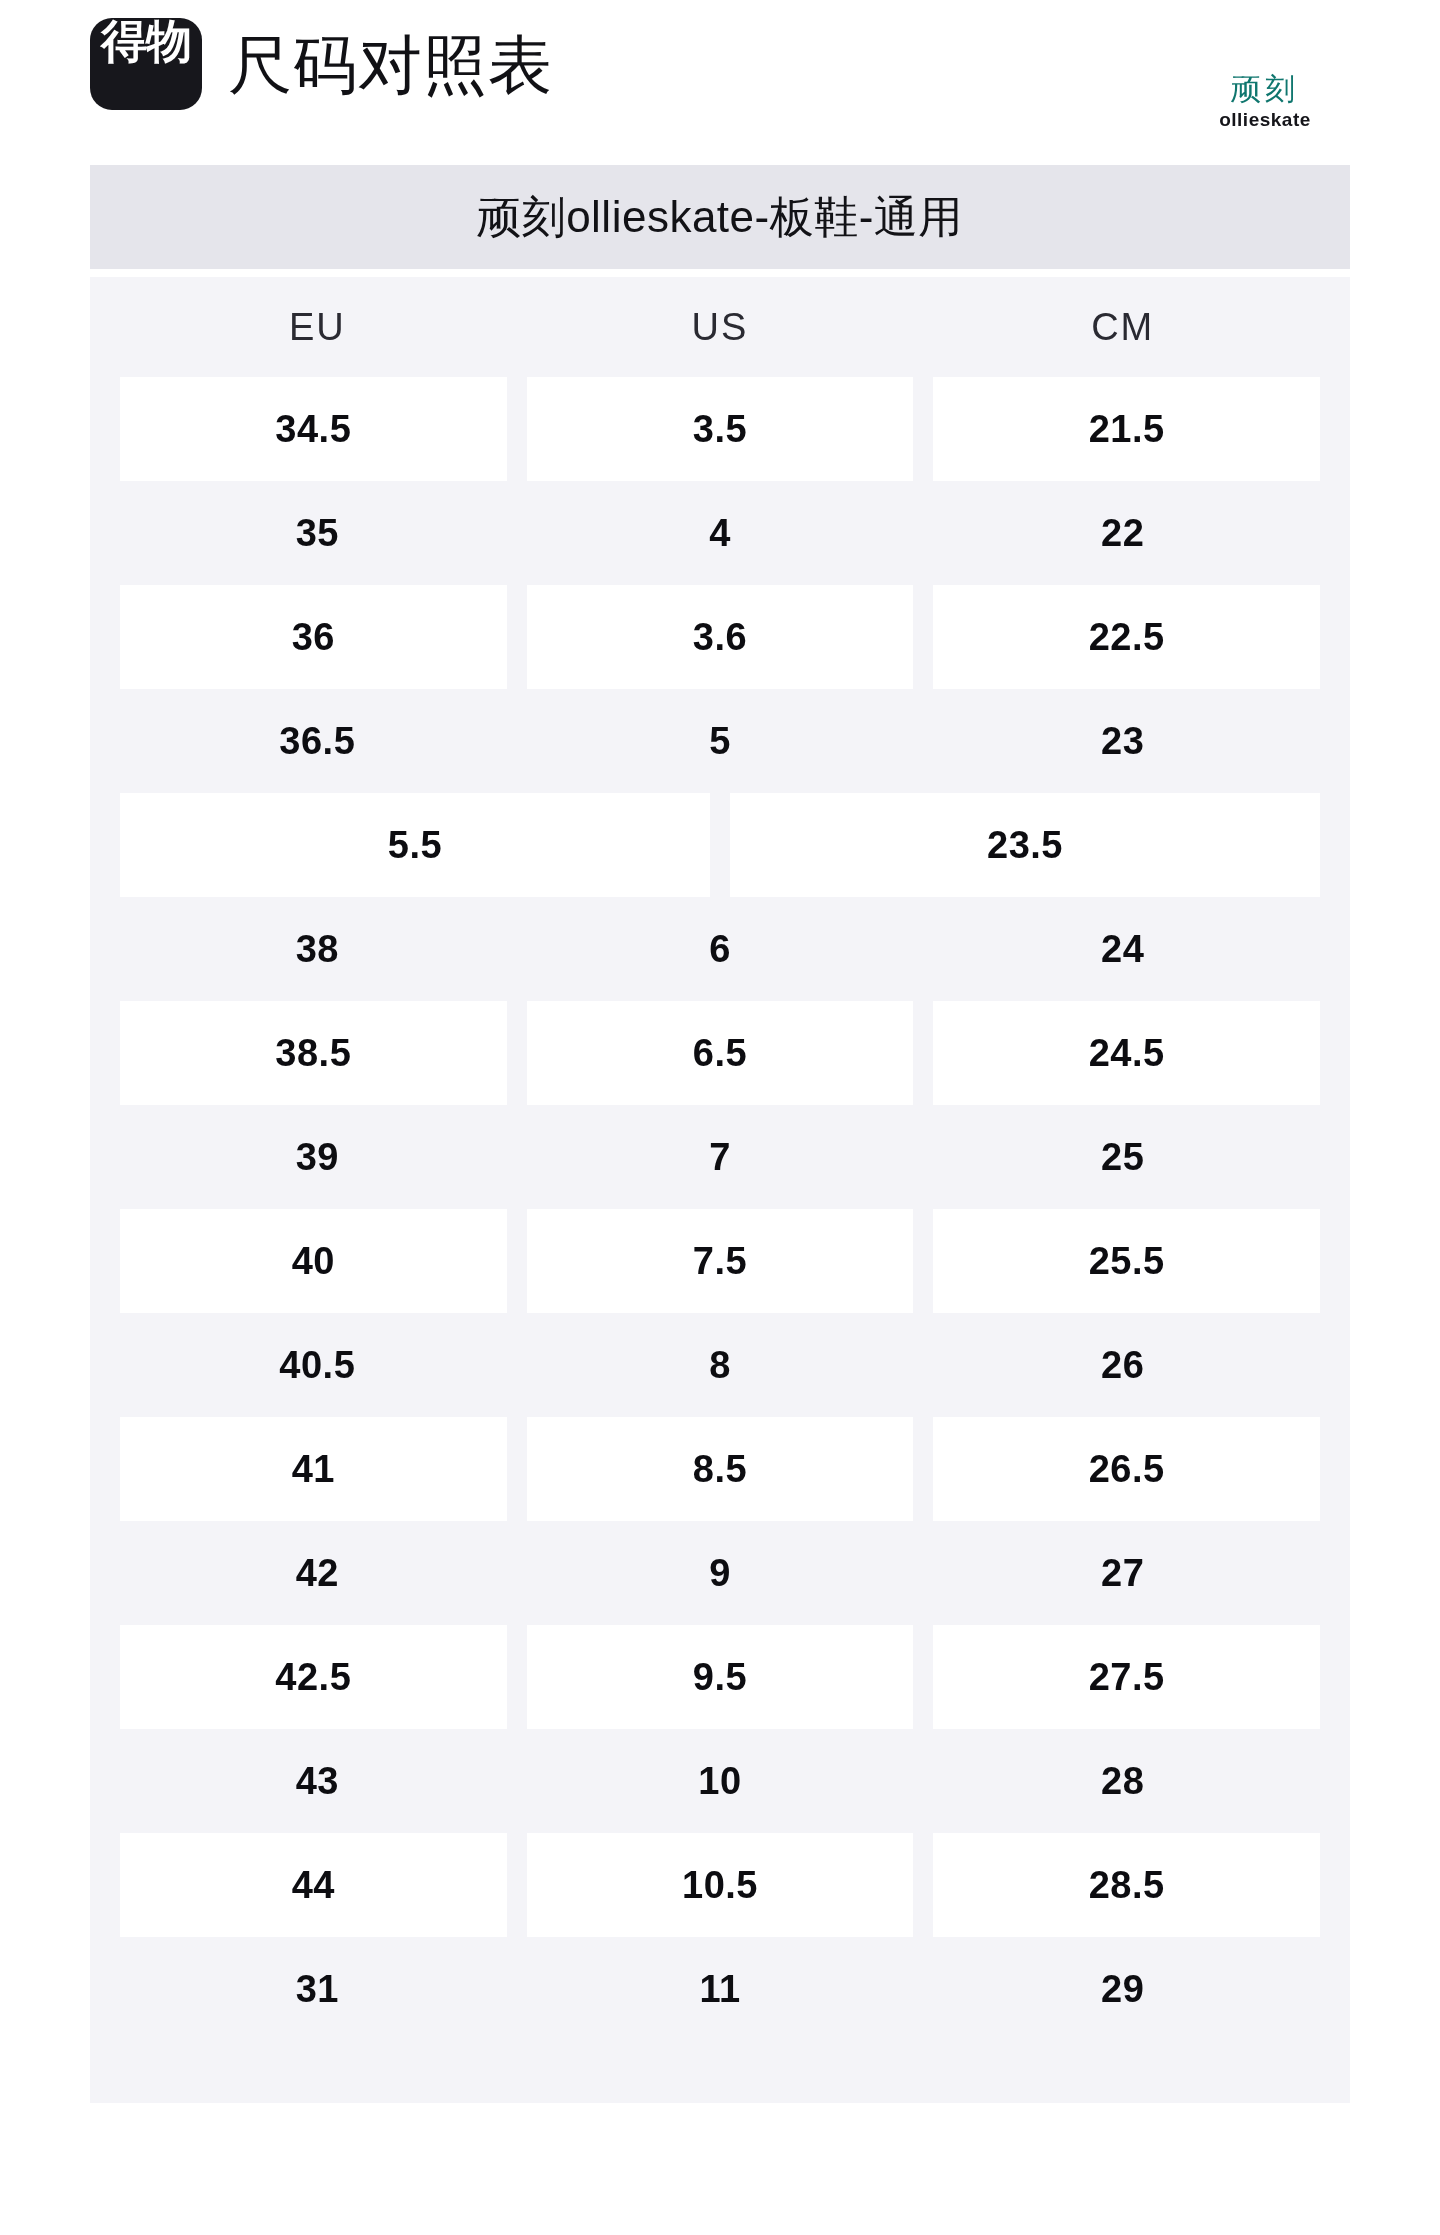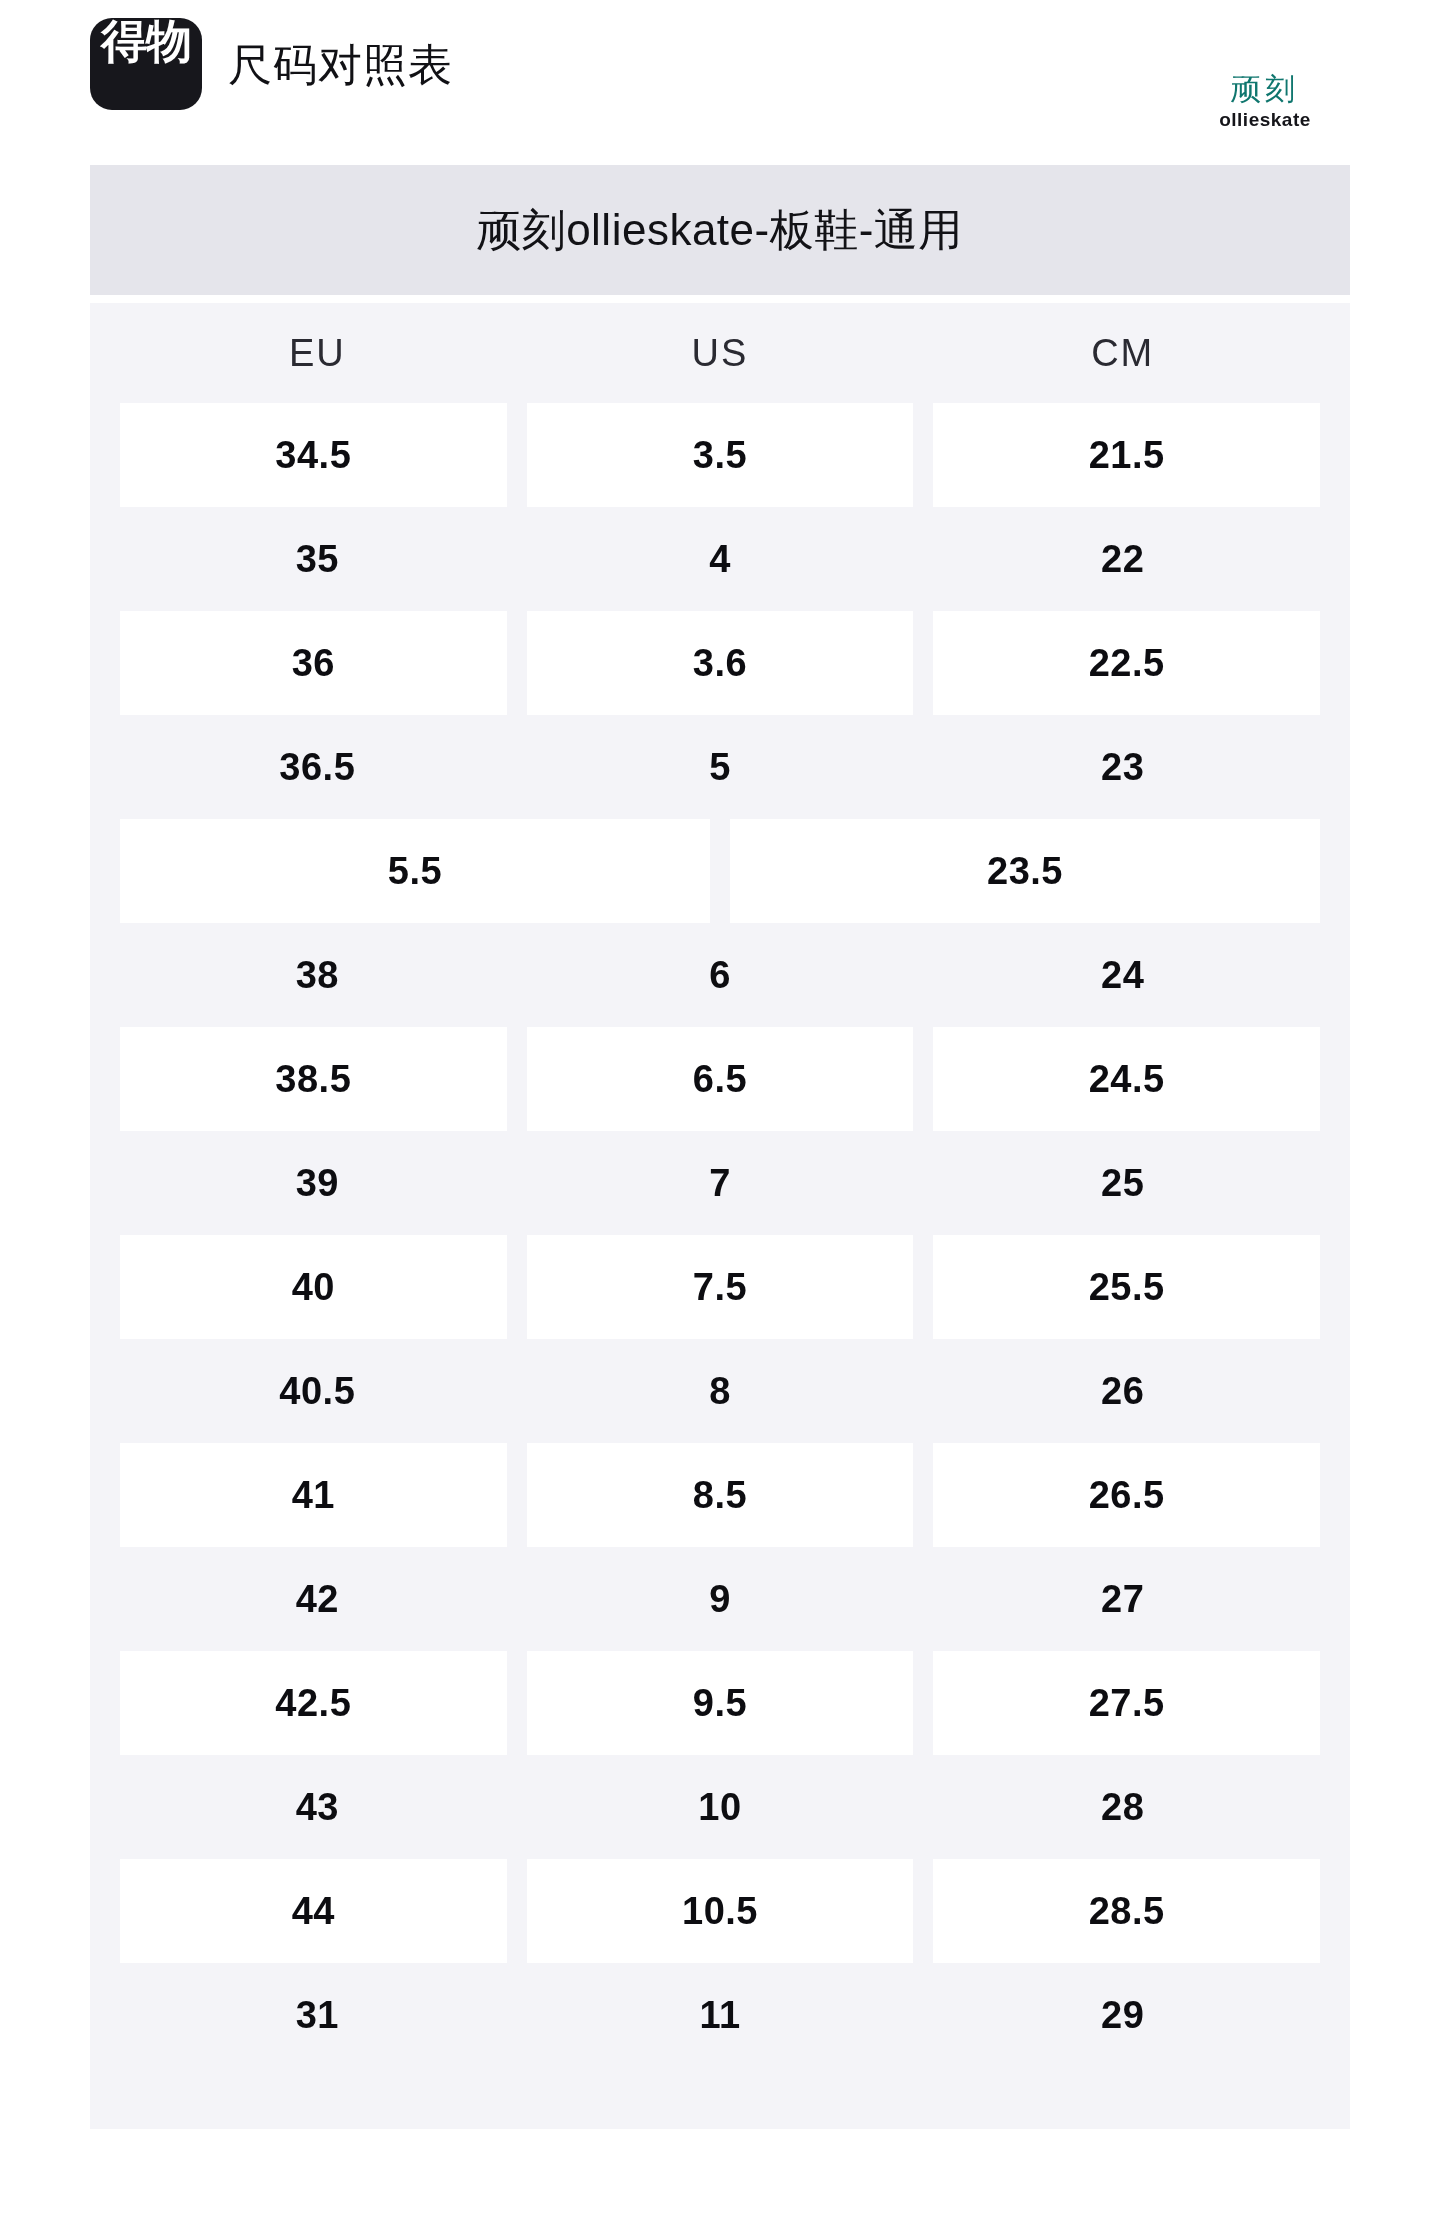--- a/index.html
+++ b/index.html
@@ -24,21 +24,21 @@
   }
   .logo-text{
     color:#ffffff;
     font-size:46px;
     font-weight:700;
     letter-spacing:-1px;
     line-height:1;
   }
   .page-title{
     position:absolute;left:228px;top:24px;
-    font-size:44px;
+    font-size:64px;
     font-weight:400;
     color:#111115;
     letter-spacing:1px;
     line-height:82px;
     white-space:nowrap;
   }
   .brand{
     position:absolute;right:90px;top:30px;
     width:170px;
     text-align:center;
@@ -60,21 +60,21 @@
     letter-spacing:0.5px;
     white-space:nowrap;
   }
 
   
   .table-wrap{
     position:absolute;left:90px;top:165px;
     width:1260px;
   }
   .table-title{
-    width:1260px;height:130px;
+    width:1260px;height:104px;
     background:#e5e5eb;
     display:flex;align-items:center;justify-content:center;
     font-size:44px;
     font-weight:400;
     color:#121216;
     letter-spacing:0.5px;
     white-space:nowrap;
     box-sizing:border-box;
   }
   .table-body{

